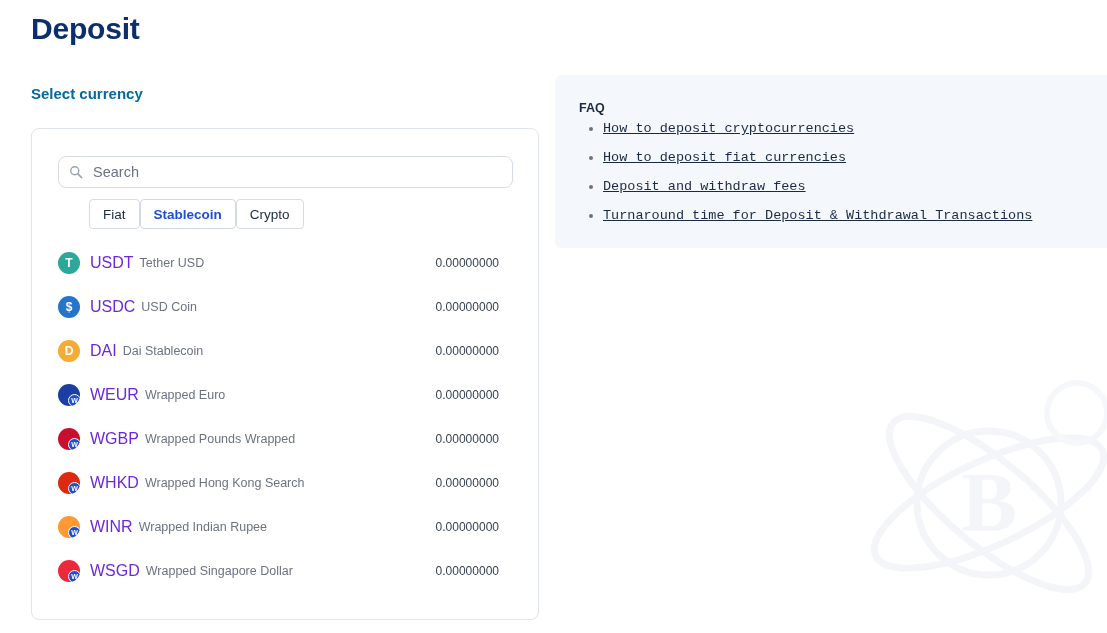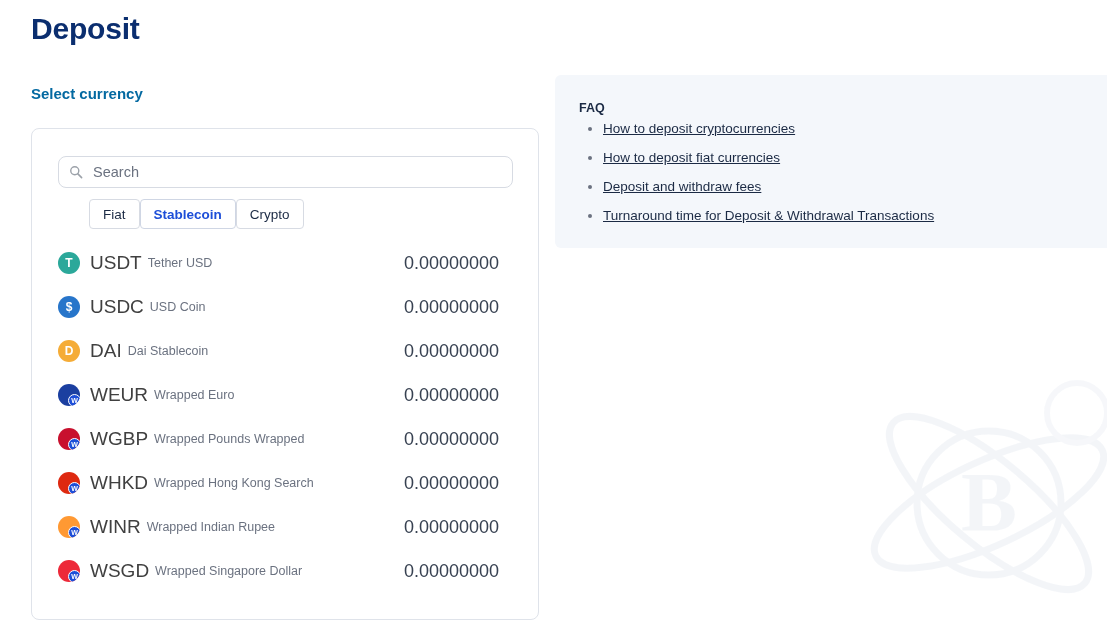--- a/index.html
+++ b/index.html
@@ -143,33 +143,33 @@
     background: #1d4ed8;
     border: 1.5px solid #fff;
     display: flex;
     align-items: center;
     justify-content: center;
     font-size: 7px;
     color: #fff;
     font-weight: bold;
   }
   .coin-symbol {
-    font-size: 19px;
-    color: #404040;
+    font-size: 16px;
+    color: #6d28d9;
     margin-right: 6px;
     white-space: nowrap;
   }
   .coin-name {
     font-size: 12.5px;
     color: #6b7280;
     white-space: nowrap;
   }
   .coin-balance {
     margin-left: auto;
-    font-size: 18px;
+    font-size: 12px;
     color: #374151;
     padding-right: 14px;
     white-space: nowrap;
   }
 
   
   .faq-panel {
     position: absolute;
     left: 555px; top: 75px;
     width: 560px; height: 173px;
@@ -182,20 +182,21 @@
     font-size: 12.5px;
     font-weight: bold;
     color: #1b2a44;
   }
   .faq-list {
     position: absolute;
     left: 24px; top: 46px;
     margin: 0;
     padding-left: 24px;
     list-style: disc;
+    font-family: Liberation Mono, monospace;
   }
   .faq-list li {
     margin: 0 0 14px 0;
     color: #6b7280;
     font-size: 13px;
   }
   .faq-list li:last-child { margin-bottom: 0; }
   .faq-list a {
     color: #1b2a44;
     text-decoration: underline;

